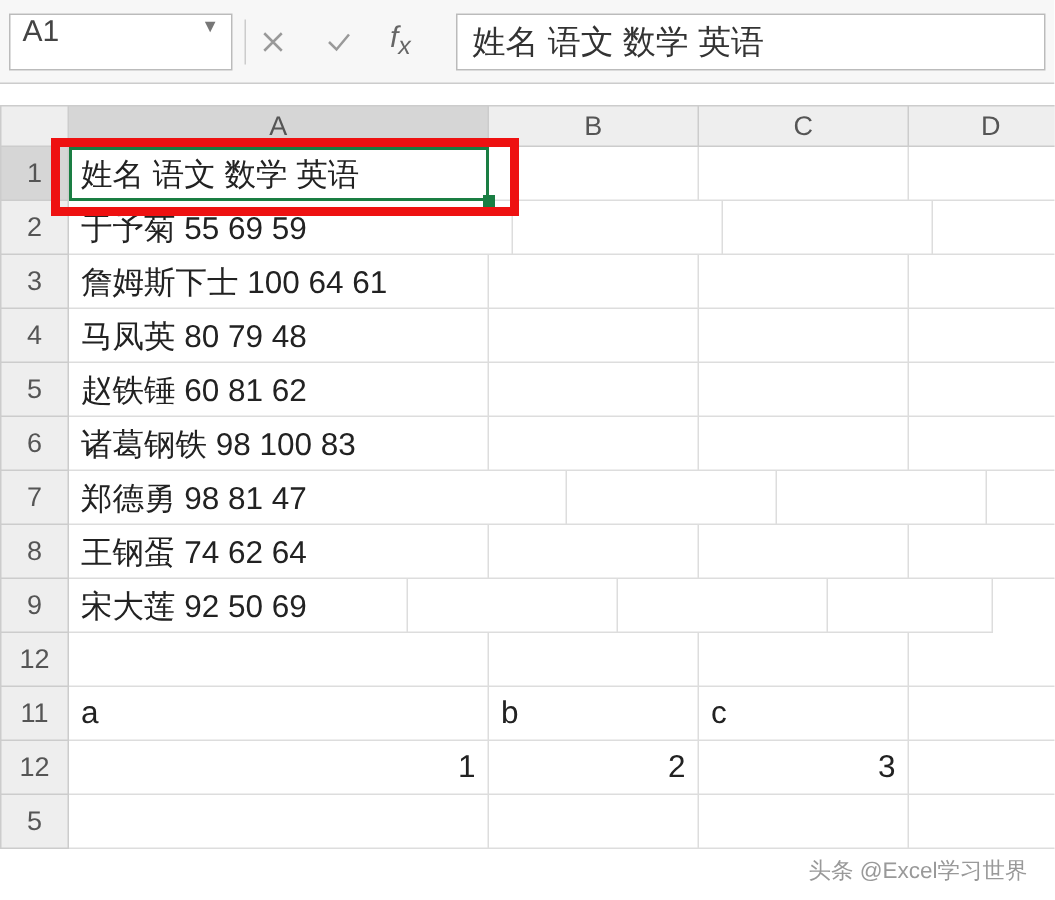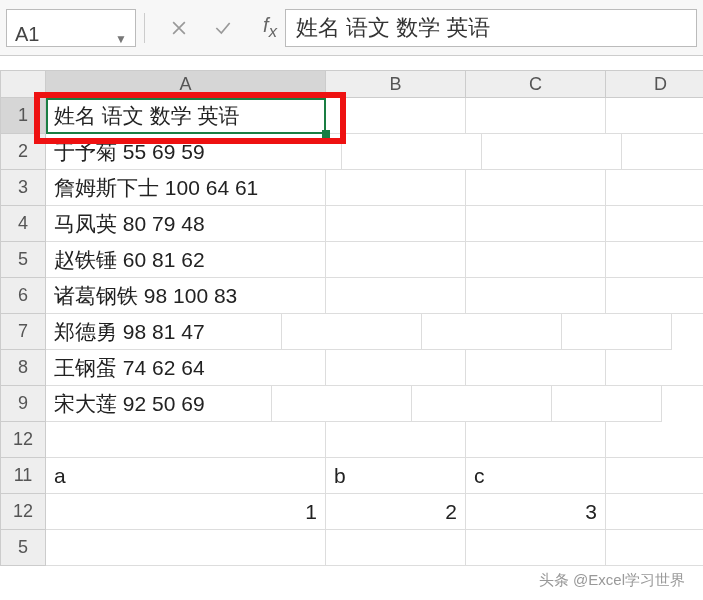--- a/index.html
+++ b/index.html
@@ -14,36 +14,36 @@
   .formula-bar {
     height: 56px;
     display: flex;
     align-items: center;
     border-bottom: 1px solid #ccc;
     background: #f7f7f7;
     padding: 4px 6px;
     gap: 8px;
   }
   .name-box {
-    width: 130px;
+    width: 149px;
     height: 38px;
     border: 1px solid #bbb;
     background: #fff;
     display: flex;
-    align-items: flex-end;
+    align-items: flex-start;
     justify-content: space-between;
     padding: 0 8px;
     font-size: 20px;
     color: #444;
   }
   .name-box .dd { color: #777; font-size: 12px; }
   .fb-divider { width:1px; height:30px; background:#ccc; }
   .fb-btn {
     width: 36px; height: 36px;
-    display: flex; align-items: center; justify-content: flex-end;
+    display: flex; align-items: center; justify-content: flex-start;
     color: #888; cursor: pointer;
   }
   .fb-btn svg { width: 20px; height: 20px; }
   .fx { font-style: italic; font-size: 20px; color: #666; }
   .formula-input {
     flex: 1; height: 38px; border: 1px solid #bbb;
     background: #fff; display: flex; align-items: center;
     padding: 0 10px; font-size: 22px; color: #333;
   }
 
@@ -175,21 +175,21 @@
         <div class="cell" style="width: 140px;"></div>
         <div class="cell" style="width: 110px;"></div>
       </div>
       <div class="row">
         <div class="cell" style="width: 280px;">诸葛钢铁 98 100 83</div>
         <div class="cell" style="width: 140px;"></div>
         <div class="cell" style="width: 140px;"></div>
         <div class="cell" style="width: 110px;"></div>
       </div>
       <div class="row">
-        <div class="cell" style="width: 236px;">郑德勇 98 81 47</div>
+        <div class="cell" style="width: 332px;">郑德勇 98 81 47</div>
         <div class="cell" style="width: 140px;"></div>
         <div class="cell" style="width: 140px;"></div>
         <div class="cell" style="width: 110px;"></div>
       </div>
       <div class="row">
         <div class="cell" style="width: 280px;">王钢蛋 74 62 64</div>
         <div class="cell" style="width: 140px;"></div>
         <div class="cell" style="width: 140px;"></div>
         <div class="cell" style="width: 110px;"></div>
       </div>

